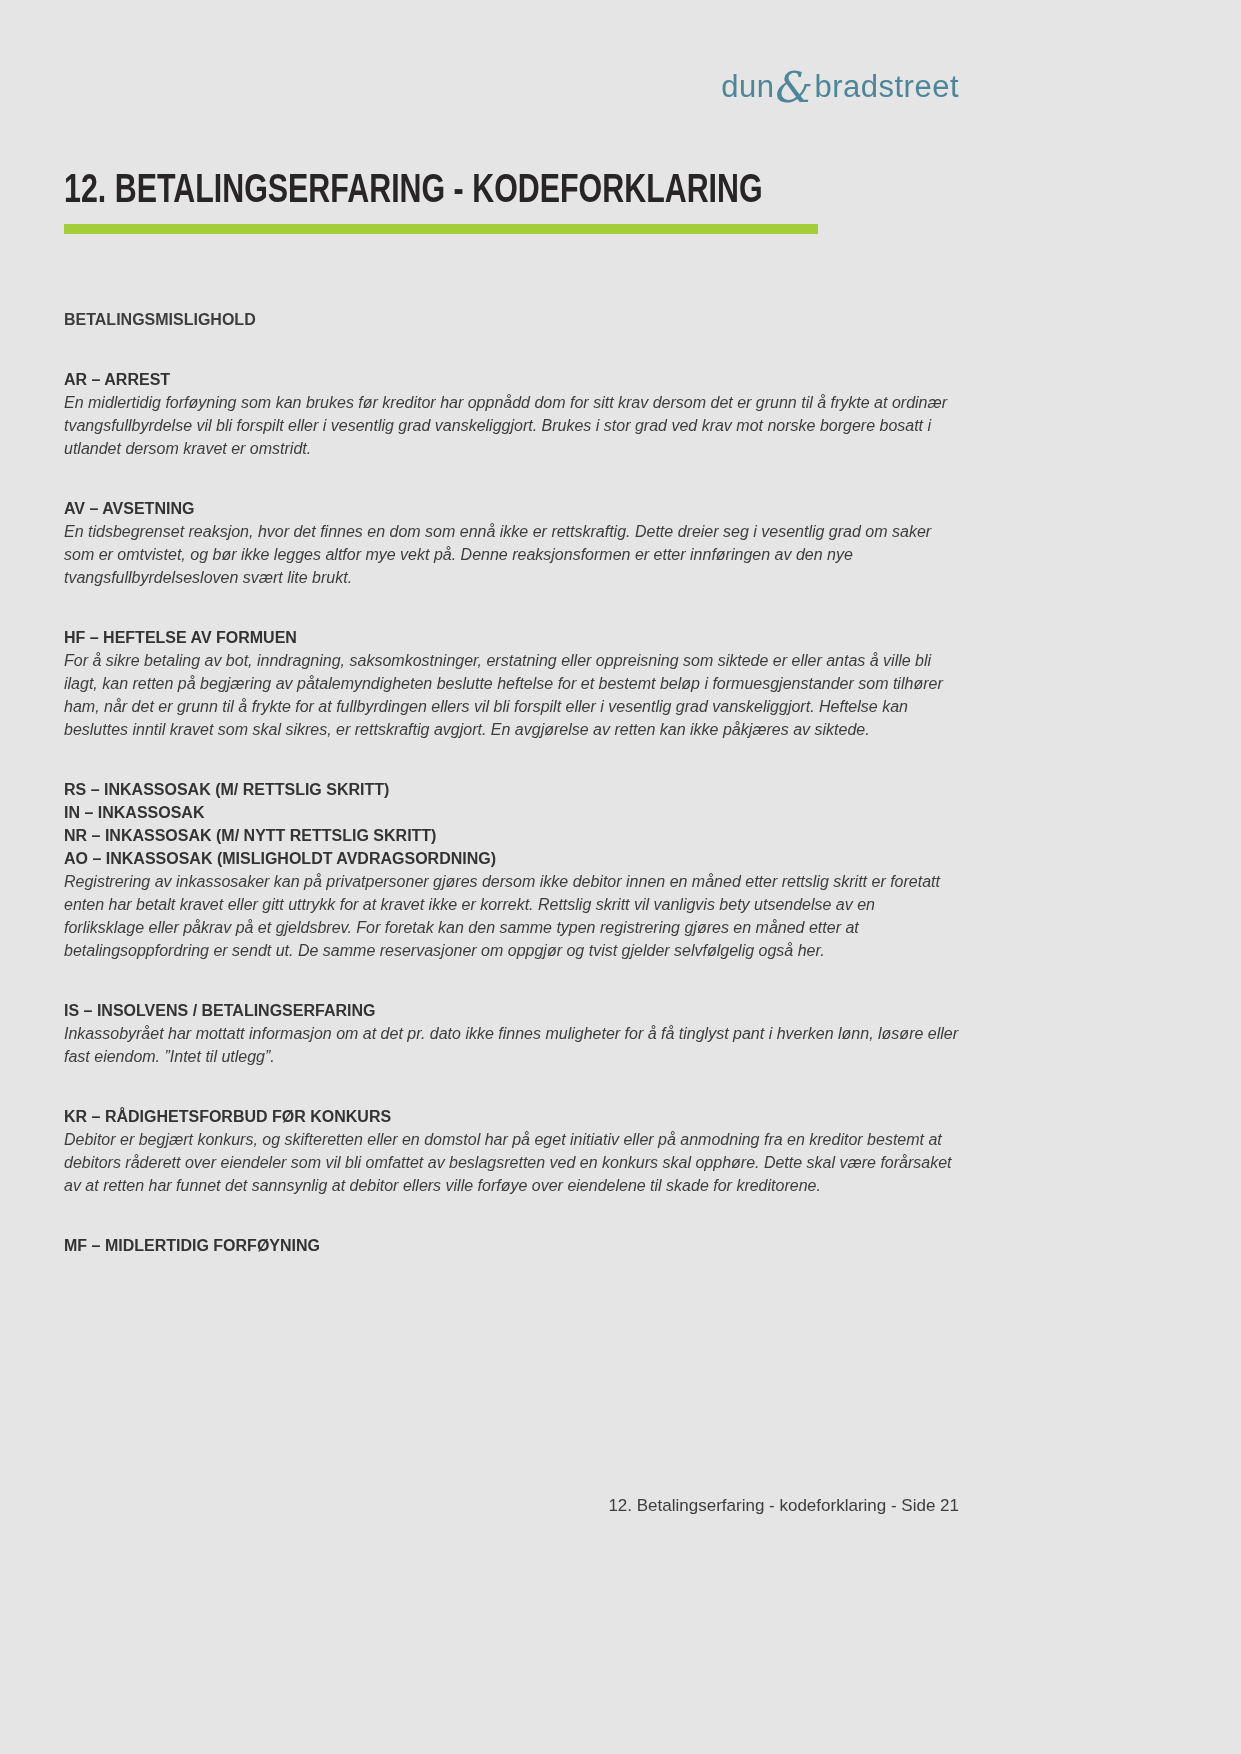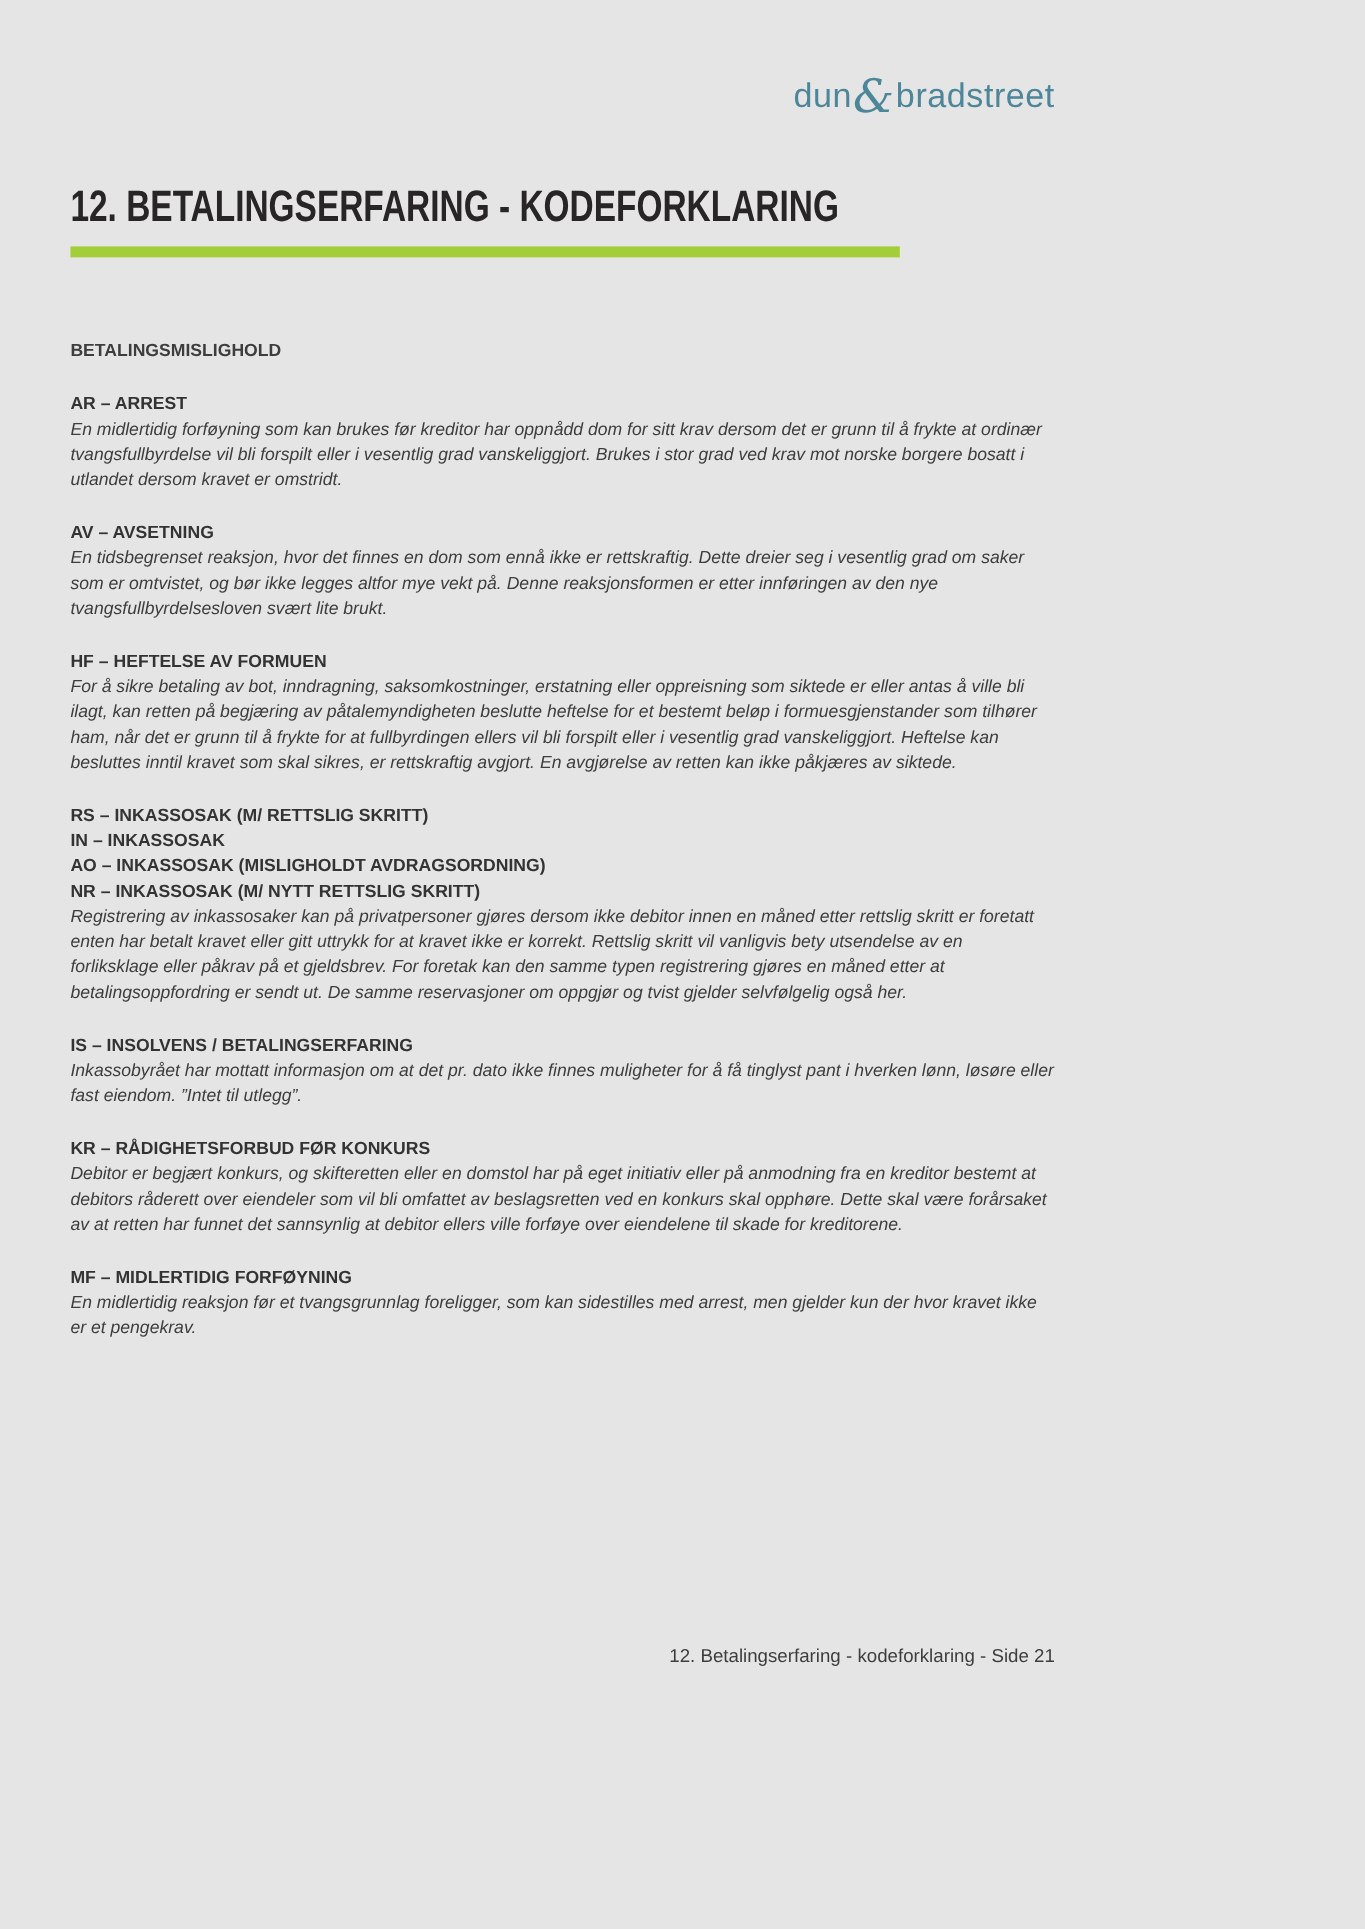--- a/index.html
+++ b/index.html
@@ -57,21 +57,21 @@
     height: 10px;
     background: var(--accent-green, #a4cd3a);
   }
   .section-heading {
     margin-top: 74px;
     font-size: 16px;
     font-weight: bold;
     line-height: 23px;
   }
   .entry {
-    margin-top: 25px;
+    margin-top: 37px;
     font-size: 16px;
     line-height: 23px;
   }
   .entry h3 {
     margin: 0;
     font-size: 16px;
     line-height: 23px;
     font-weight: bold;
     color: #333333;
   }
@@ -117,38 +117,37 @@
 
 
     <section class="entry">
       <h3>HF – HEFTELSE AV FORMUEN</h3>
       <p>For å sikre betaling av bot, inndragning, saksomkostninger, erstatning eller oppreisning som siktede er eller antas å ville bli ilagt, kan retten på begjæring av påtalemyndigheten beslutte heftelse for et bestemt beløp i formuesgjenstander som tilhører ham, når det er grunn til å frykte for at fullbyrdingen ellers vil bli forspilt eller i vesentlig grad vanskeliggjort. Heftelse kan besluttes inntil kravet som skal sikres, er rettskraftig avgjort. En avgjørelse av retten kan ikke påkjæres av siktede.</p>
     </section>
 
     <section class="entry">
       <h3>RS – INKASSOSAK (M/ RETTSLIG SKRITT)</h3>
       <h3>IN – INKASSOSAK</h3>
+      <h3>NR – INKASSOSAK (M/ NYTT RETTSLIG SKRITT)</h3>
       <h3>AO – INKASSOSAK (MISLIGHOLDT AVDRAGSORDNING)</h3>
-      <h3>NR – INKASSOSAK (M/ NYTT RETTSLIG SKRITT)</h3>
       <p>Registrering av inkassosaker kan på privatpersoner gjøres dersom ikke debitor innen en måned etter rettslig skritt er foretatt enten har betalt kravet eller gitt uttrykk for at kravet ikke er korrekt. Rettslig skritt vil vanligvis bety utsendelse av en forliksklage eller påkrav på et gjeldsbrev. For foretak kan den samme typen registrering gjøres en måned etter at betalingsoppfordring er sendt ut. De samme reservasjoner om oppgjør og tvist gjelder selvfølgelig også her.</p>
     </section>
 
     <section class="entry">
       <h3>IS – INSOLVENS / BETALINGSERFARING</h3>
       <p>Inkassobyrået har mottatt informasjon om at det pr. dato ikke finnes muligheter for å få tinglyst pant i hverken lønn, løsøre eller fast eiendom. ”Intet til utlegg”.</p>
     </section>
 
     <section class="entry">
       <h3>KR – RÅDIGHETSFORBUD FØR KONKURS</h3>
       <p>Debitor er begjært konkurs, og skifteretten eller en domstol har på eget initiativ eller på anmodning fra en kreditor bestemt at debitors råderett over eiendeler som vil bli omfattet av beslagsretten ved en konkurs skal opphøre. Dette skal være forårsaket av at retten har funnet det sannsynlig at debitor ellers ville forføye over eiendelene til skade for kreditorene.</p>
     </section>
 
     <section class="entry">
       <h3>MF – MIDLERTIDIG FORFØYNING</h3>
-      <p>En midlertidig reaksjon før et tvangsgrunnlag foreligger, som kan sidestilles med arrest, men gjelder kun der hvor kravet ikke er et pengekrav.</p>
     </section>
 
   </div>
 
   <div class="footer">
     <span>12. Betalingserfaring - kodeforklaring - Side 21</span>
   </div>
 </div>
 
 </body></html>

